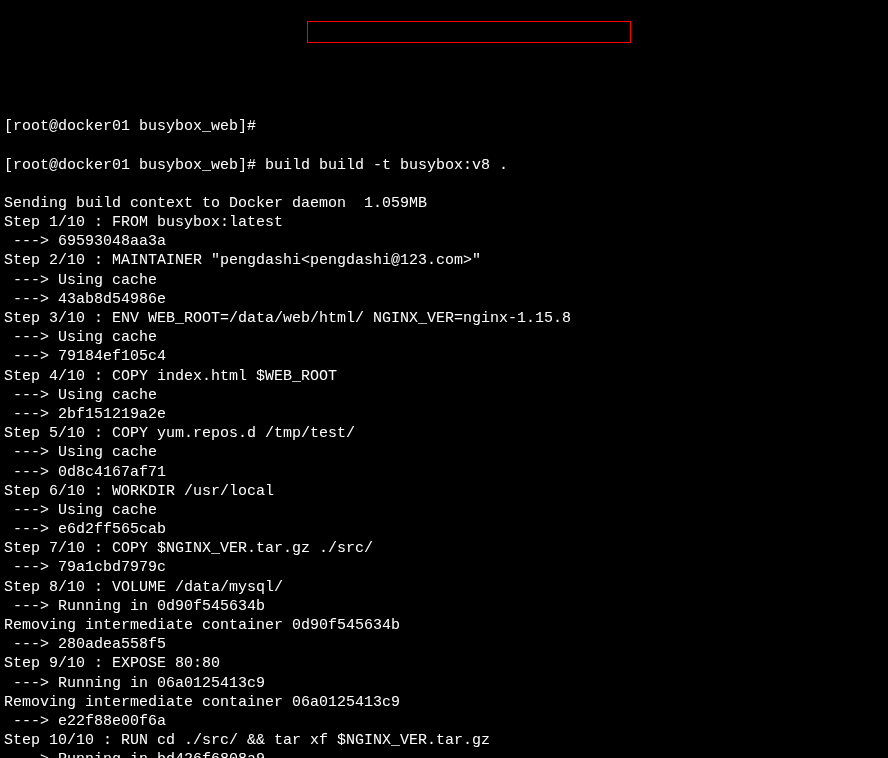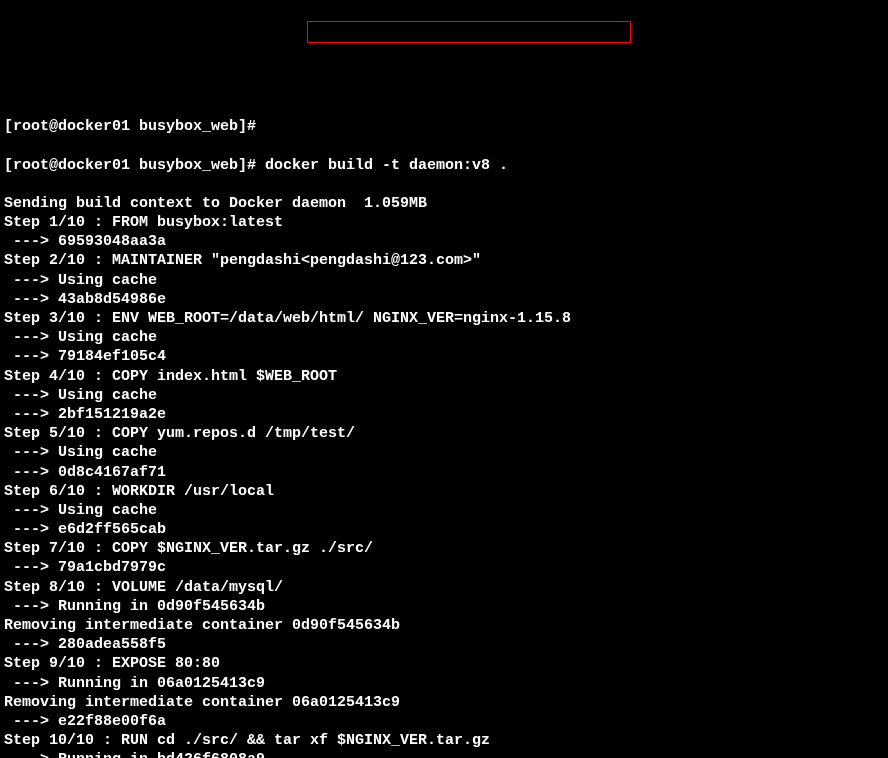--- a/index.html
+++ b/index.html
@@ -14,31 +14,31 @@
       box-sizing: border-box;
       white-space: pre;
       position: relative;
     }
     .prompt-user { color: #fff; }
     .highlight-box {
       position: absolute;
       border: 1px solid #ff0000;
       pointer-events: none;
     }
-    .line { display: block; font-weight: bold; }
+    .line { display: block; }
   </style>
 </head>
 <body>
 
 
 
 <div class="highlight-box" style="top:21px;left:307px;width:322px;height:20px;"></div>
 
 <span class="line"><span class="prompt-user">[root@docker01 busybox_web]#</span><span> </span></span>
-<span class="line"><span class="prompt-user">[root@docker01 busybox_web]#</span><span> docker build -t daemon:v8 .</span></span>
+<span class="line"><span class="prompt-user">[root@docker01 busybox_web]#</span><span> build build -t busybox:v8 .</span></span>
 <div id="output"><span class="line">Sending build context to Docker daemon  1.059MB</span><span class="line">Step 1/10 : FROM busybox:latest</span><span class="line"> ---&gt; 69593048aa3a</span><span class="line">Step 2/10 : MAINTAINER "pengdashi&lt;pengdashi@123.com&gt;"</span><span class="line"> ---&gt; Using cache</span><span class="line"> ---&gt; 43ab8d54986e</span><span class="line">Step 3/10 : ENV WEB_ROOT=/data/web/html/ NGINX_VER=nginx-1.15.8</span><span class="line"> ---&gt; Using cache</span><span class="line"> ---&gt; 79184ef105c4</span><span class="line">Step 4/10 : COPY index.html $WEB_ROOT</span><span class="line"> ---&gt; Using cache</span><span class="line"> ---&gt; 2bf151219a2e</span><span class="line">Step 5/10 : COPY yum.repos.d /tmp/test/</span><span class="line"> ---&gt; Using cache</span><span class="line"> ---&gt; 0d8c4167af71</span><span class="line">Step 6/10 : WORKDIR /usr/local</span><span class="line"> ---&gt; Using cache</span><span class="line"> ---&gt; e6d2ff565cab</span><span class="line">Step 7/10 : COPY $NGINX_VER.tar.gz ./src/</span><span class="line"> ---&gt; 79a1cbd7979c</span><span class="line">Step 8/10 : VOLUME /data/mysql/</span><span class="line"> ---&gt; Running in 0d90f545634b</span><span class="line">Removing intermediate container 0d90f545634b</span><span class="line"> ---&gt; 280adea558f5</span><span class="line">Step 9/10 : EXPOSE 80:80</span><span class="line"> ---&gt; Running in 06a0125413c9</span><span class="line">Removing intermediate container 06a0125413c9</span><span class="line"> ---&gt; e22f88e00f6a</span><span class="line">Step 10/10 : RUN cd ./src/ &amp;&amp; tar xf $NGINX_VER.tar.gz</span><span class="line"> ---&gt; Running in bd426f6808a9</span></div>
 
 
 
 
 
 
 
 
 

